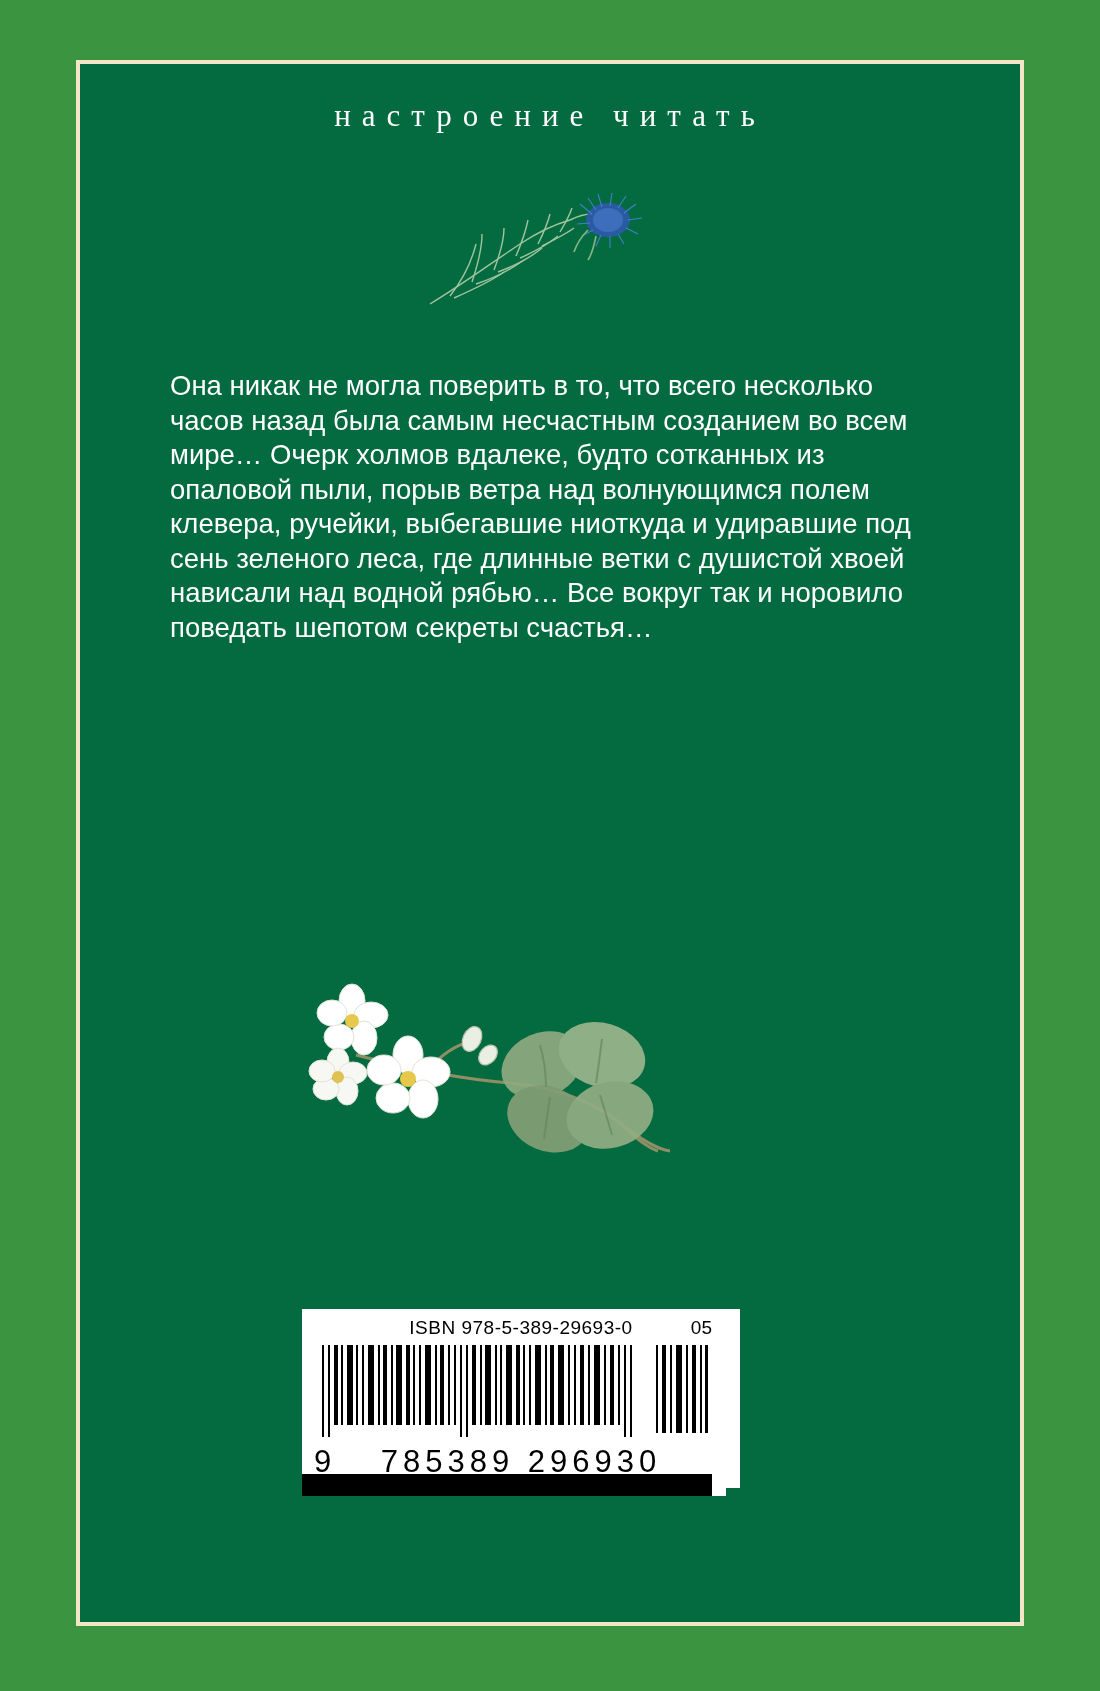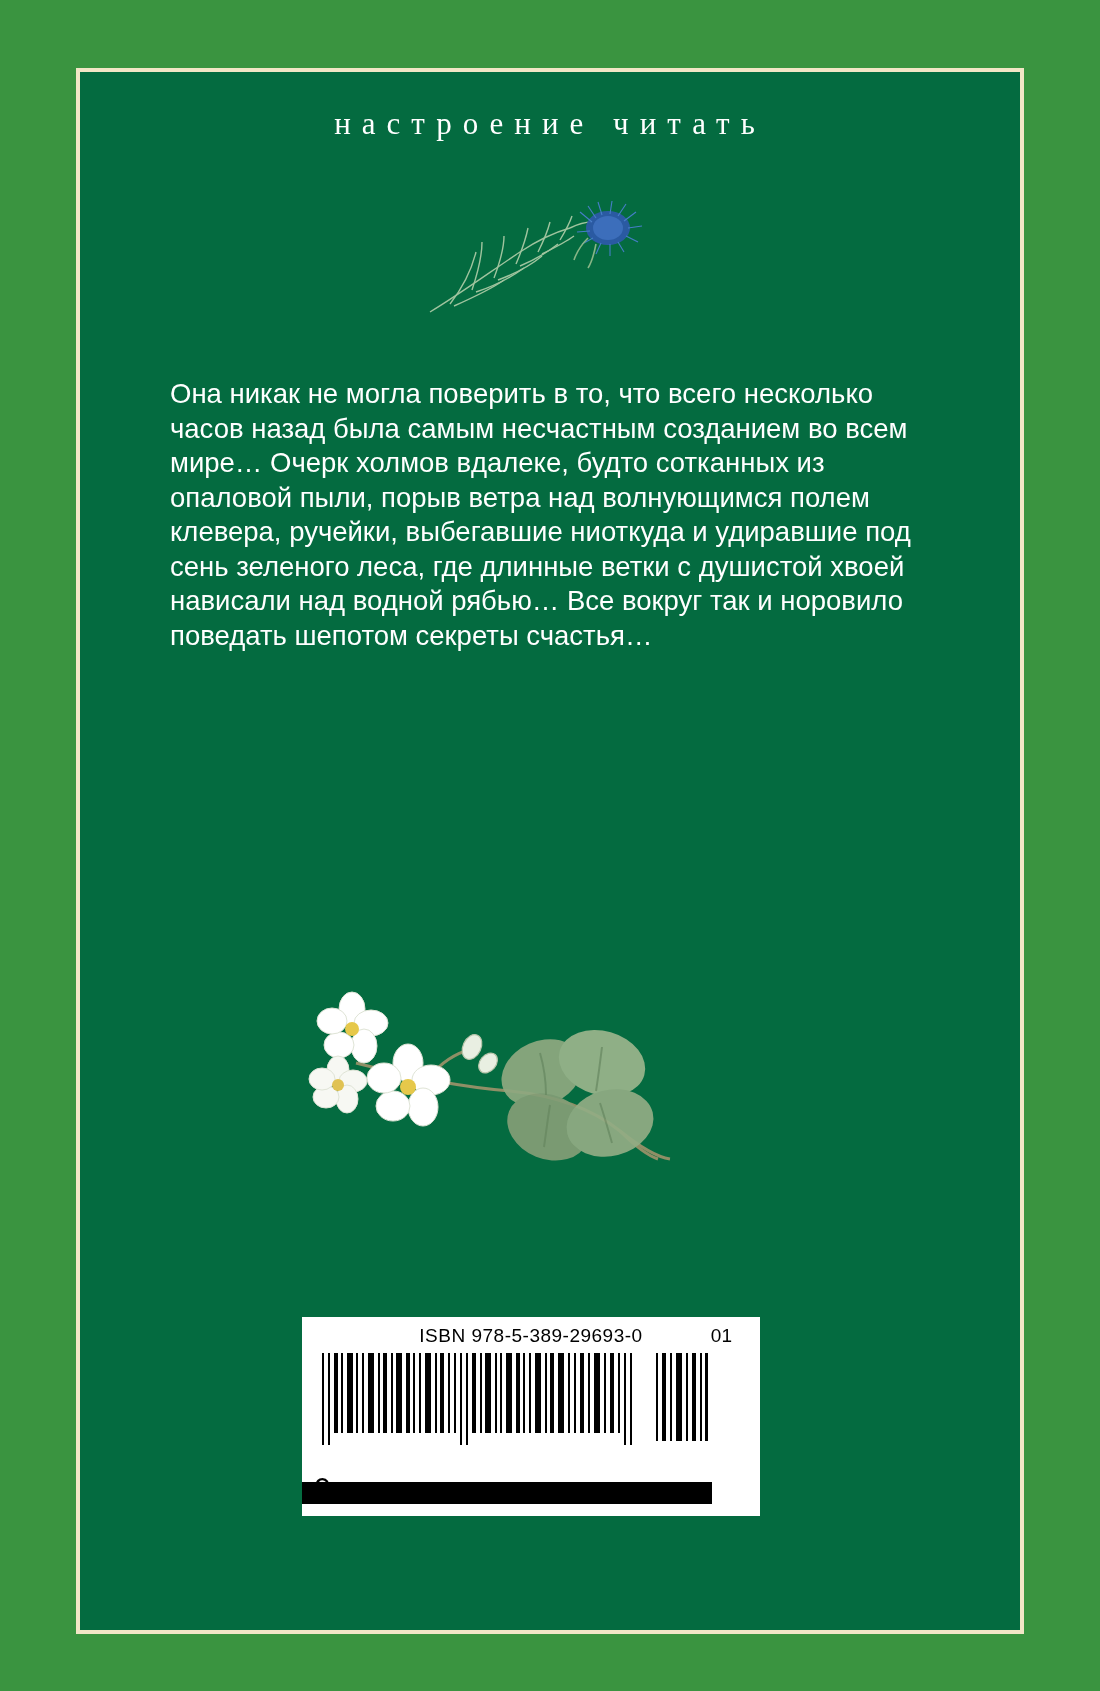--- a/index.html
+++ b/index.html
@@ -10,21 +10,21 @@
     width: 1100px;
     height: 1691px;
     background: #3a9440;
     font-family: "Liberation Sans", sans-serif;
     overflow: hidden;
   }
 
   .cover {
     position: absolute;
     left: 0;
-    top: 8px;
+    top: 0;
     width: 1100px;
     height: 1287px;
     background: #3a9440;
   }
 
   
   .panel {
     position: absolute;
     left: 76px;
     top: 60px;
@@ -94,21 +94,21 @@
   }
 
   
   .barcode-box {
     position: absolute;
     left: 222px;
     top: 1245px;
     width: 424px;
     height: 165px;
     background: #ffffff;
-    padding: 17px;
+    padding: 7px;
   }
   .isbn-text {
     position: absolute;
     left: 0;
     right: 0;
     top: 8px;
     text-align: center;
     font-family: "Liberation Sans", sans-serif;
     font-size: 19px;
     color: #000000;
@@ -280,21 +280,21 @@
               <ellipse cx="-12" cy="12" rx="13" ry="11"></ellipse>
               <ellipse cx="-16" cy="-6" rx="13" ry="11"></ellipse>
             </g>
             <circle cx="0" cy="0" r="6" fill="#e0c253"></circle>
           </g>
         </g>
       </svg>
 
       <div class="barcode-box">
         <div class="isbn-text">ISBN  978-5-389-29693-0</div>
-        <div class="isbn-suffix">01</div>
+        <div class="isbn-suffix">05</div>
 
         <svg class="bars" viewBox="0 0 320 92" preserveAspectRatio="none">
           <g fill="#000000">
             <rect x="2" y="0" width="2" height="92"></rect>
               <rect x="8" y="0" width="2" height="92"></rect>
             <rect x="14" y="0" width="4" height="80"></rect>
               <rect x="21" y="0" width="2" height="80"></rect>
             <rect x="27" y="0" width="6" height="80"></rect>
               <rect x="36" y="0" width="2" height="80"></rect>
             <rect x="42" y="0" width="2" height="80"></rect>
@@ -346,20 +346,21 @@
             <rect x="16" y="0" width="2" height="88"></rect>
               <rect x="22" y="0" width="6" height="88"></rect>
             <rect x="32" y="0" width="2" height="88"></rect>
               <rect x="38" y="0" width="4" height="88"></rect>
             <rect x="46" y="0" width="2" height="88"></rect>
               <rect x="51" y="0" width="3" height="88"></rect>
           </g>
         </svg>
 
         <div class="ean-first">9</div>
+        <div class="ean-digits">785389 296930</div>
       </div>
 
       <div class="barcode-foot">
         <div class="barcode-foot-notch"></div>
       </div>
 
     </div>
   </div>
 </div>
 

